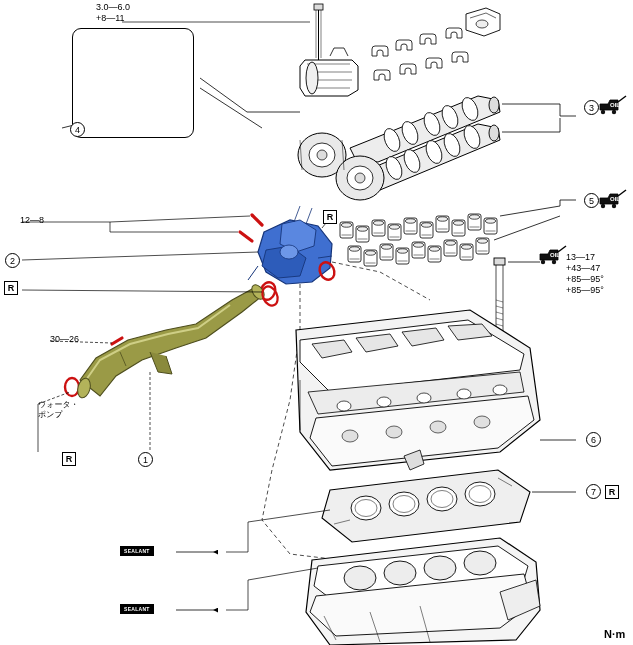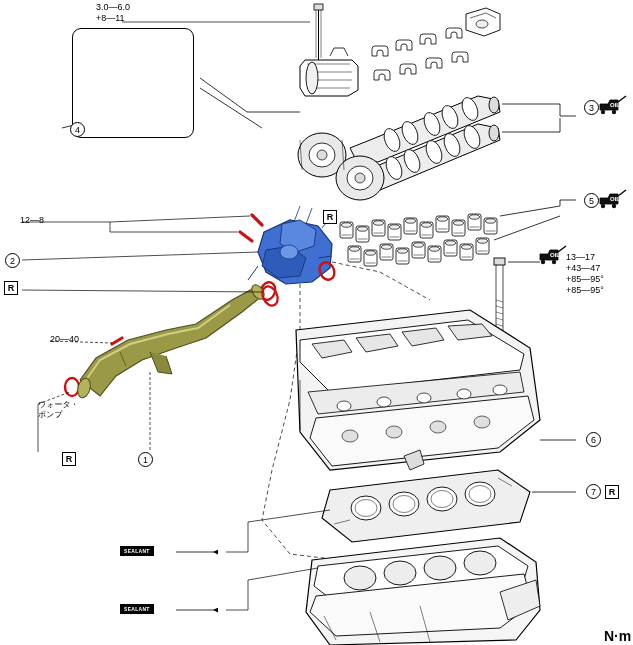--- a/index.html
+++ b/index.html
@@ -48,21 +48,21 @@
     background:#000;
     color:#fff;
     font-size:5px;
     letter-spacing:0.3px;
     font-weight:bold;
     padding:1px 3px;
     text-align:center;
   }
   .nm{
     position:absolute;
-    font-size:14px;
+    font-size:11px;
     font-weight:bold;
   }
   svg{position:absolute;left:0;top:0;}
   .insetbox{
     position:absolute;
     border:1.3px solid #000;
     border-radius:9px;
     background:#fff;
     box-sizing:border-box;
   }
@@ -334,21 +334,21 @@
       <circle cx="5" cy="16" r="2.2" fill="#111"></circle>
       <circle cx="16" cy="16" r="2.2" fill="#111"></circle>
     </g>
   </svg>
 
   <div class="insetbox" style="left:72px;top:28px;width:122px;height:110px;"></div>
 
   <div class="lbl" style="left:96px;top:2px;">3.0—6.0
 +8—11</div>
   <div class="lbl" style="left:20px;top:215px;">12—8</div>
-  <div class="lbl" style="left:50px;top:334px;">20—40</div>
+  <div class="lbl" style="left:50px;top:334px;">30—26</div>
   <div class="lbl" style="left:566px;top:252px;">13—17
 +43—47
 +85—95°
 +85—95°</div>
   <div class="lbl jp" style="left:6px;top:400px;margin-left:32px;">ウォータ・
 ポンプ</div>
   <div class="nm" style="left:604px;top:628px;">N·m</div>
 
   <div class="callout" style="left:70px;top:122px;">4</div>
   <div class="callout" style="left:584px;top:100px;">3</div>

